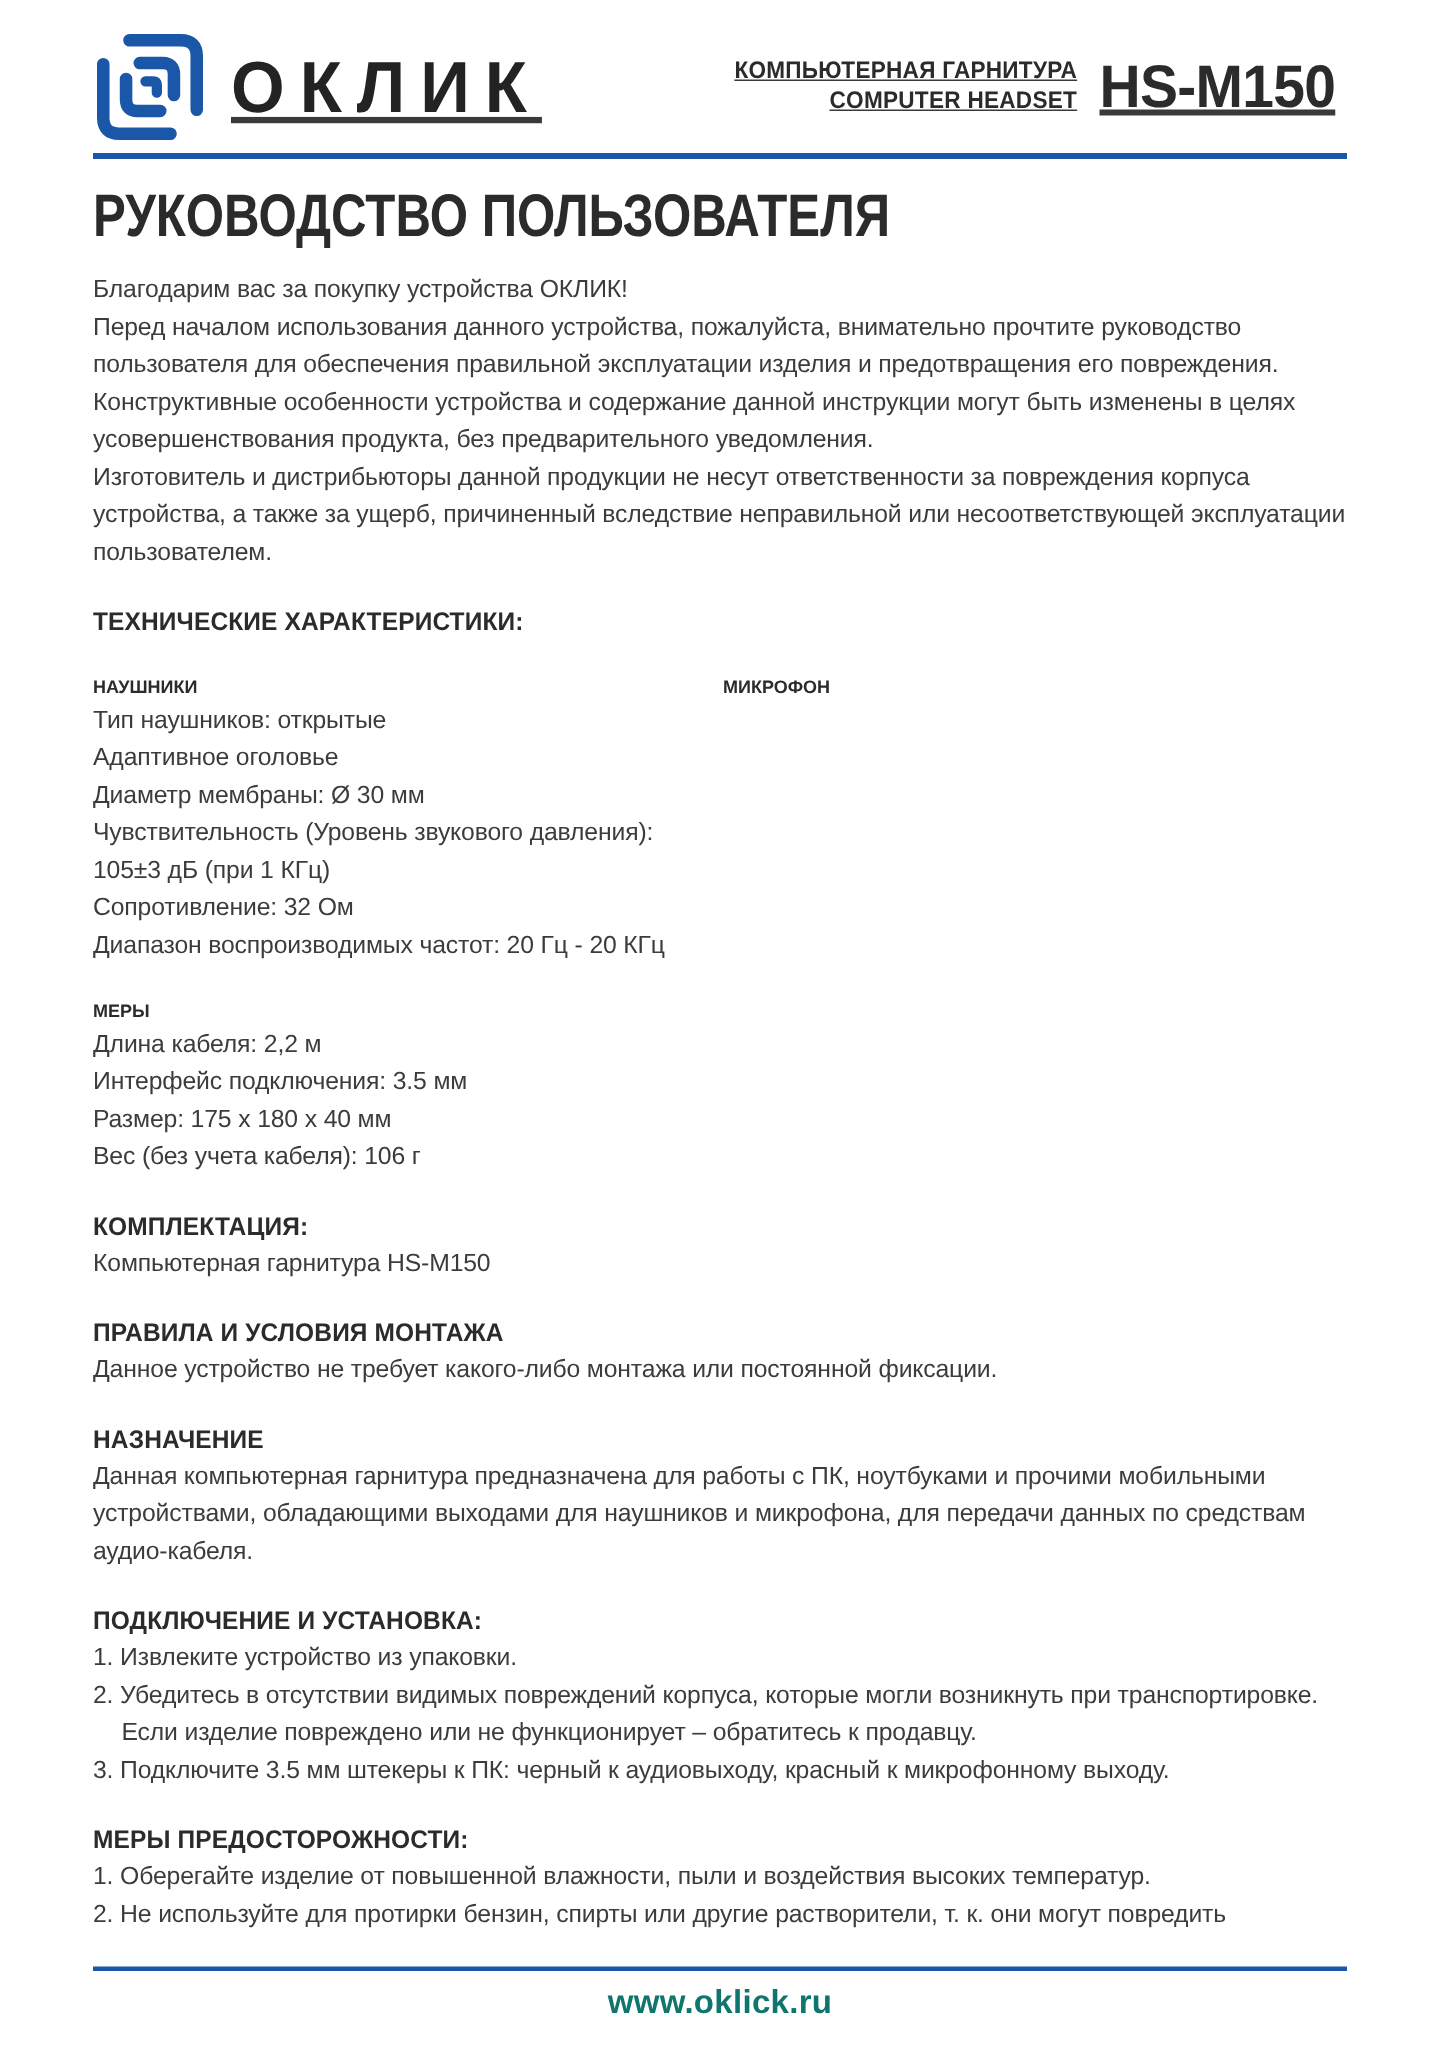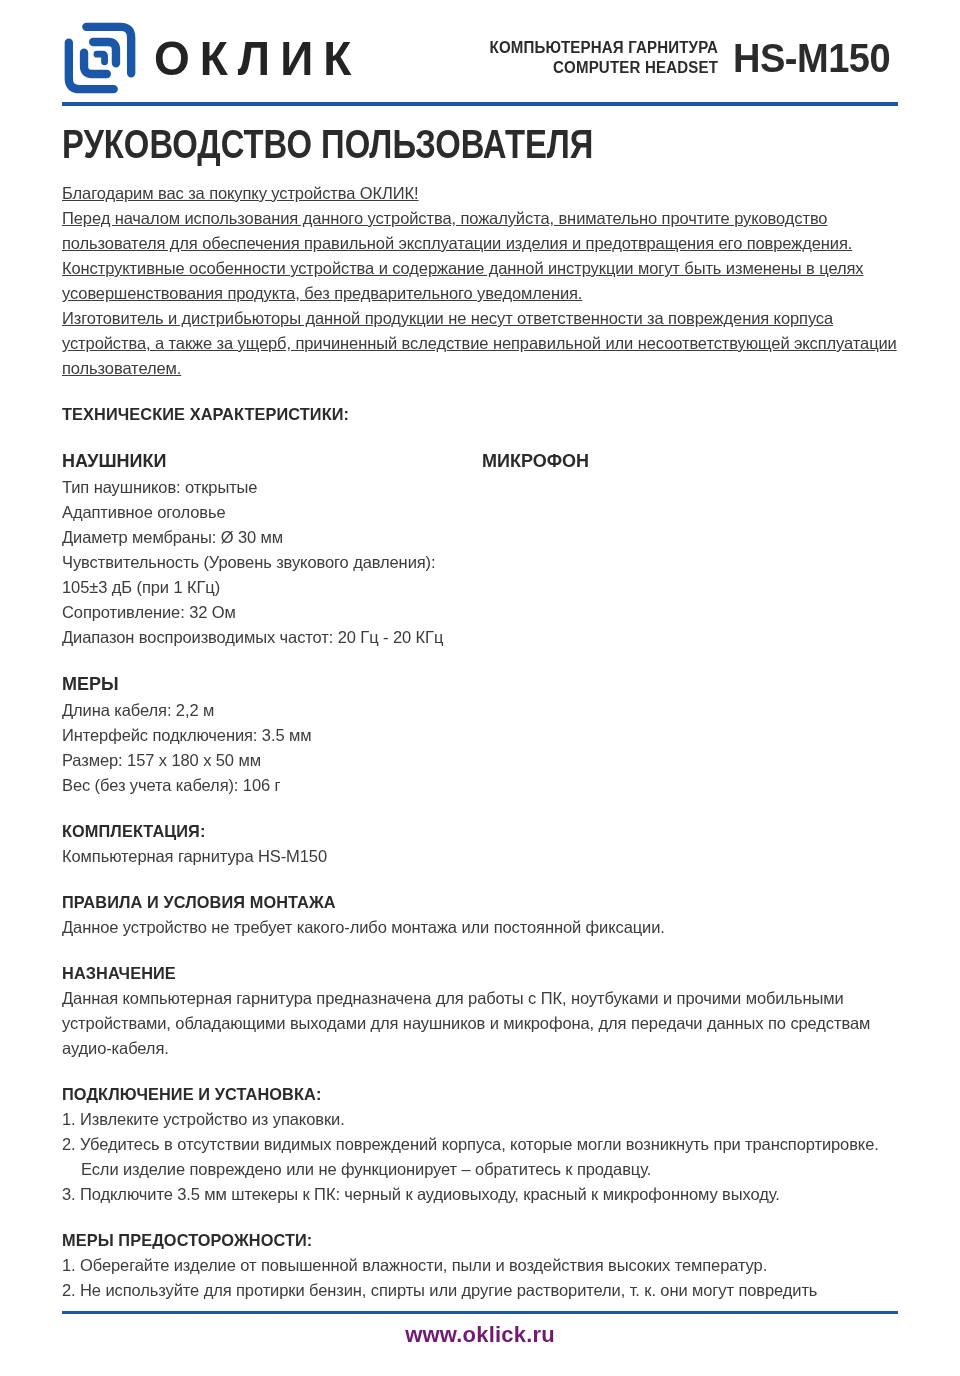--- a/index.html
+++ b/index.html
@@ -18,20 +18,21 @@
     box-sizing: border-box;
     padding: 18px 62px 0 62px;
     overflow: hidden;
   }
   
   .header {
     display: flex;
     align-items: center;
     justify-content: space-between;
     height: 80px;
+    text-decoration: underline;
   }
   .brand {
     display: flex;
     align-items: center;
     gap: 16px;
   }
   .brand-logo {
     width: 76px;
     height: 76px;
     flex: 0 0 auto;
@@ -89,40 +90,40 @@
   
   .intro {
     margin-top: 14px;
   }
   .para, .spec-line, .body-line, .step-line {
     font-size: 16.5px;
     line-height: 25px;
     color: #3c3c3c;
     letter-spacing: -0.1px;
   }
-  .para { margin: 0; text-decoration: underline; }
+  .para { margin: 0; }
   .section-heading {
     font-size: 17px;
     font-weight: 700;
     color: #2b2b2b;
     letter-spacing: 0.1px;
     margin: 0 0 2px 0;
     transform: scaleX(0.96);
     transform-origin: left center;
     white-space: nowrap;
   }
   .block { margin-top: 24px; }
   .cols {
     display: flex;
     margin-top: 26px;
   }
   .col-left { width: 420px; flex: 0 0 auto; padding-right: 20px; box-sizing: border-box; }
   .col-right { flex: 1 1 auto; }
   .col-heading {
-    font-size: 18px;
+    font-size: 12px;
     font-weight: 700;
     color: #2b2b2b;
     margin-bottom: 3px;
   }
   .steps .step-line {
     padding-left: 19px;
     text-indent: -19px;
   }
   
   .footer {
@@ -134,21 +135,21 @@
   .footer-rule {
     height: 3px;
     background: #1b57a8;
     border: none;
     margin: 0;
   }
   .website {
     text-align: center;
     font-size: 22px;
     font-weight: 700;
-    color: #701a75;
+    color: #0f766e;
     margin-top: 8px;
     letter-spacing: 0.2px;
   }
 </style>
 </head>
 <body>
 
 <div class="page">
 
   <div class="header">
@@ -202,21 +203,21 @@
     <div class="col-right">
       <div class="col-heading">МИКРОФОН</div>
     </div>
   </div>
 
   <div class="block">
     <div class="col-heading">МЕРЫ</div>
     <div>
         <div class="spec-line">Длина кабеля: 2,2 м</div>
         <div class="spec-line">Интерфейс подключения: 3.5 мм</div>
-        <div class="spec-line">Размер: 157 х 180 х 50 мм</div>
+        <div class="spec-line">Размер: 175 х 180 х 40 мм</div>
         <div class="spec-line">Вес (без учета кабеля): 106 г</div>
       </div>
   </div>
 
   <div class="block">
     <div class="section-heading">КОМПЛЕКТАЦИЯ:</div>
     <div class="body-line">Компьютерная гарнитура HS-M150</div>
   </div>
 
   <div class="block">

